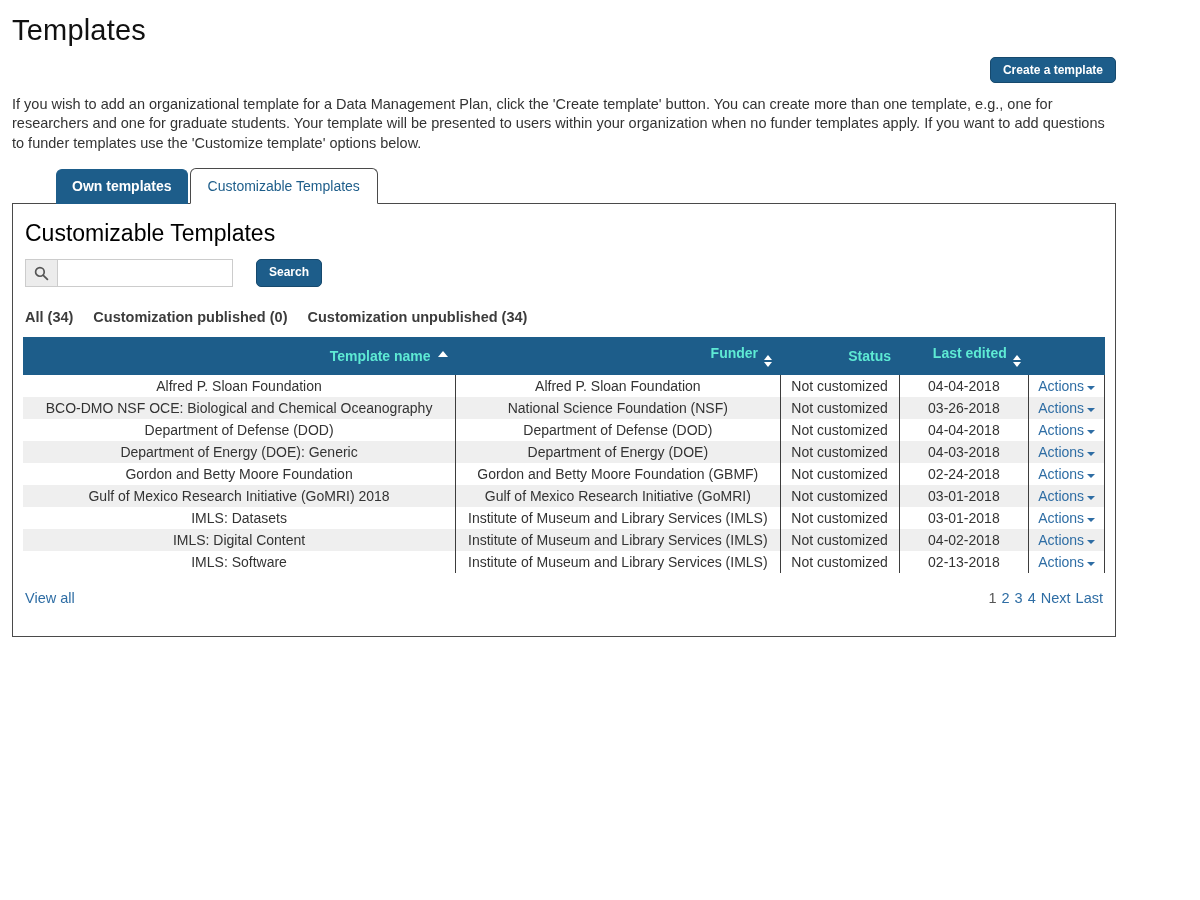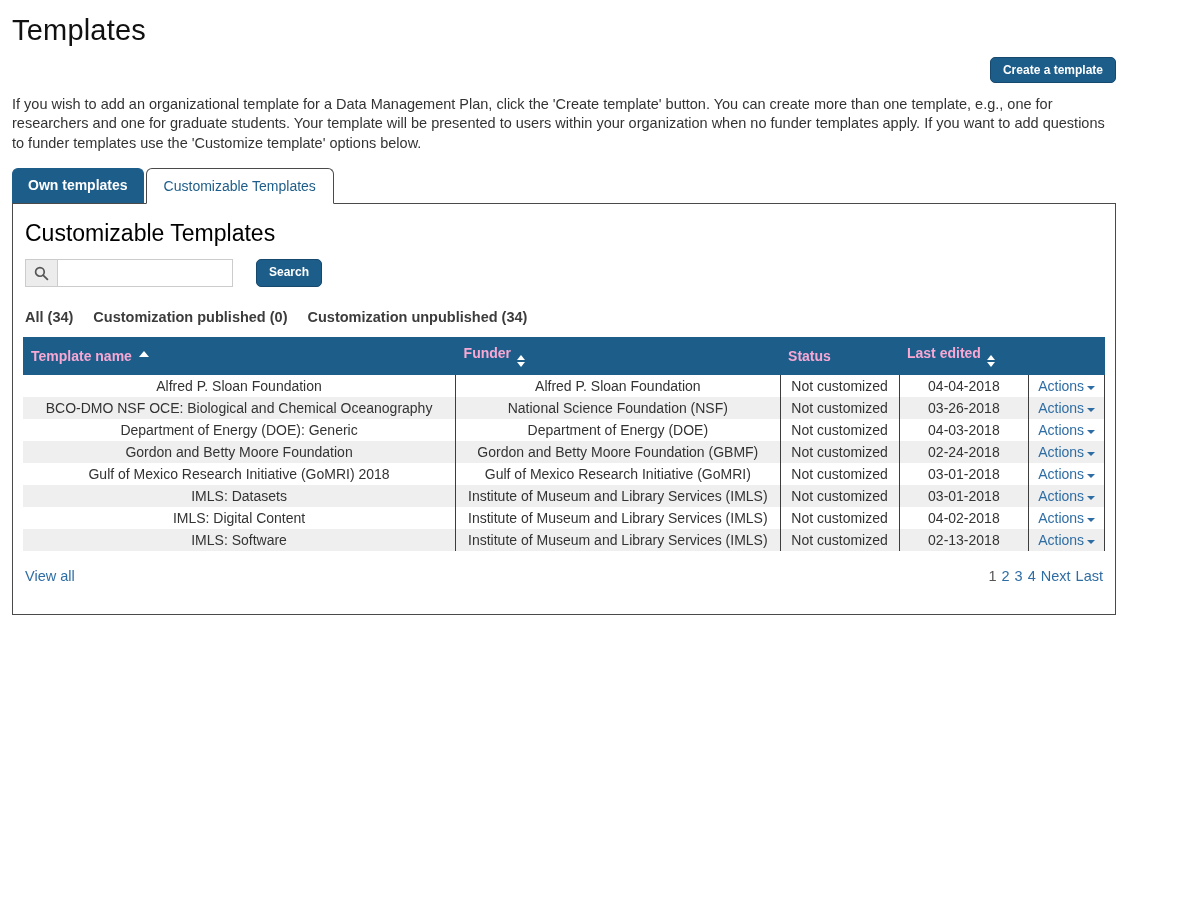--- a/index.html
+++ b/index.html
@@ -36,24 +36,25 @@
   .intro {
     margin-top: 12px;
     font-size: 14.5px;
     line-height: 1.34;
     color: #333;
   }
 
   
   .tabs {
     display: flex;
-    align-items: flex-start;
+    align-items: center;
     margin-top: 15px;
     position: relative;
     z-index: 2;
+    margin-left: 44px;
   }
   .tab {
     font-size: 14px;
     padding: 8px 15px;
     border-radius: 6px 6px 0 0;
     cursor: pointer;
     margin-bottom: -1px;
   }
   .tab-inactive {
     background: #1d5d8a;
@@ -110,23 +111,23 @@
   .search-btn { margin-left: 23px; }
 
   
   .filters { margin: 22px 2px 12px; font-size: 14.5px; }
   .filter-link { color: #3c3c3c; text-decoration: none; margin-right: 20px; cursor: pointer; font-weight: bold; }
 
   
   table { width: 100%; border-collapse: collapse; font-size: 14px; }
   thead th {
     background: #1d5d8a;
-    color: #f9a8d4;
+    color: #5eead4;
     font-weight: bold;
-    text-align: left;
+    text-align: right;
     padding: 8px 8px;
     white-space: nowrap;
   }
   tbody td {
     padding: 3px 8px;
     color: #333;
     border-right: 1px solid #3d3d3d;
     white-space: nowrap;
     overflow: hidden;
     text-align: center;
@@ -271,20 +272,29 @@
           <tr>
         <td>BCO-DMO NSF OCE: Biological and Chemical Oceanography</td>
         <td>National Science Foundation (NSF)</td>
         <td>Not customized</td>
         <td>03-26-2018</td>
         <td>
           <a class="actions-link"><span>Actions</span><span class="caret-down"></span></a>
         </td>
       </tr>
           <tr>
+        <td>Department of Defense (DOD)</td>
+        <td>Department of Defense (DOD)</td>
+        <td>Not customized</td>
+        <td>04-04-2018</td>
+        <td>
+          <a class="actions-link"><span>Actions</span><span class="caret-down"></span></a>
+        </td>
+      </tr>
+          <tr>
         <td>Department of Energy (DOE): Generic</td>
         <td>Department of Energy (DOE)</td>
         <td>Not customized</td>
         <td>04-03-2018</td>
         <td>
           <a class="actions-link"><span>Actions</span><span class="caret-down"></span></a>
         </td>
       </tr>
           <tr>
         <td>Gordon and Betty Moore Foundation</td>

